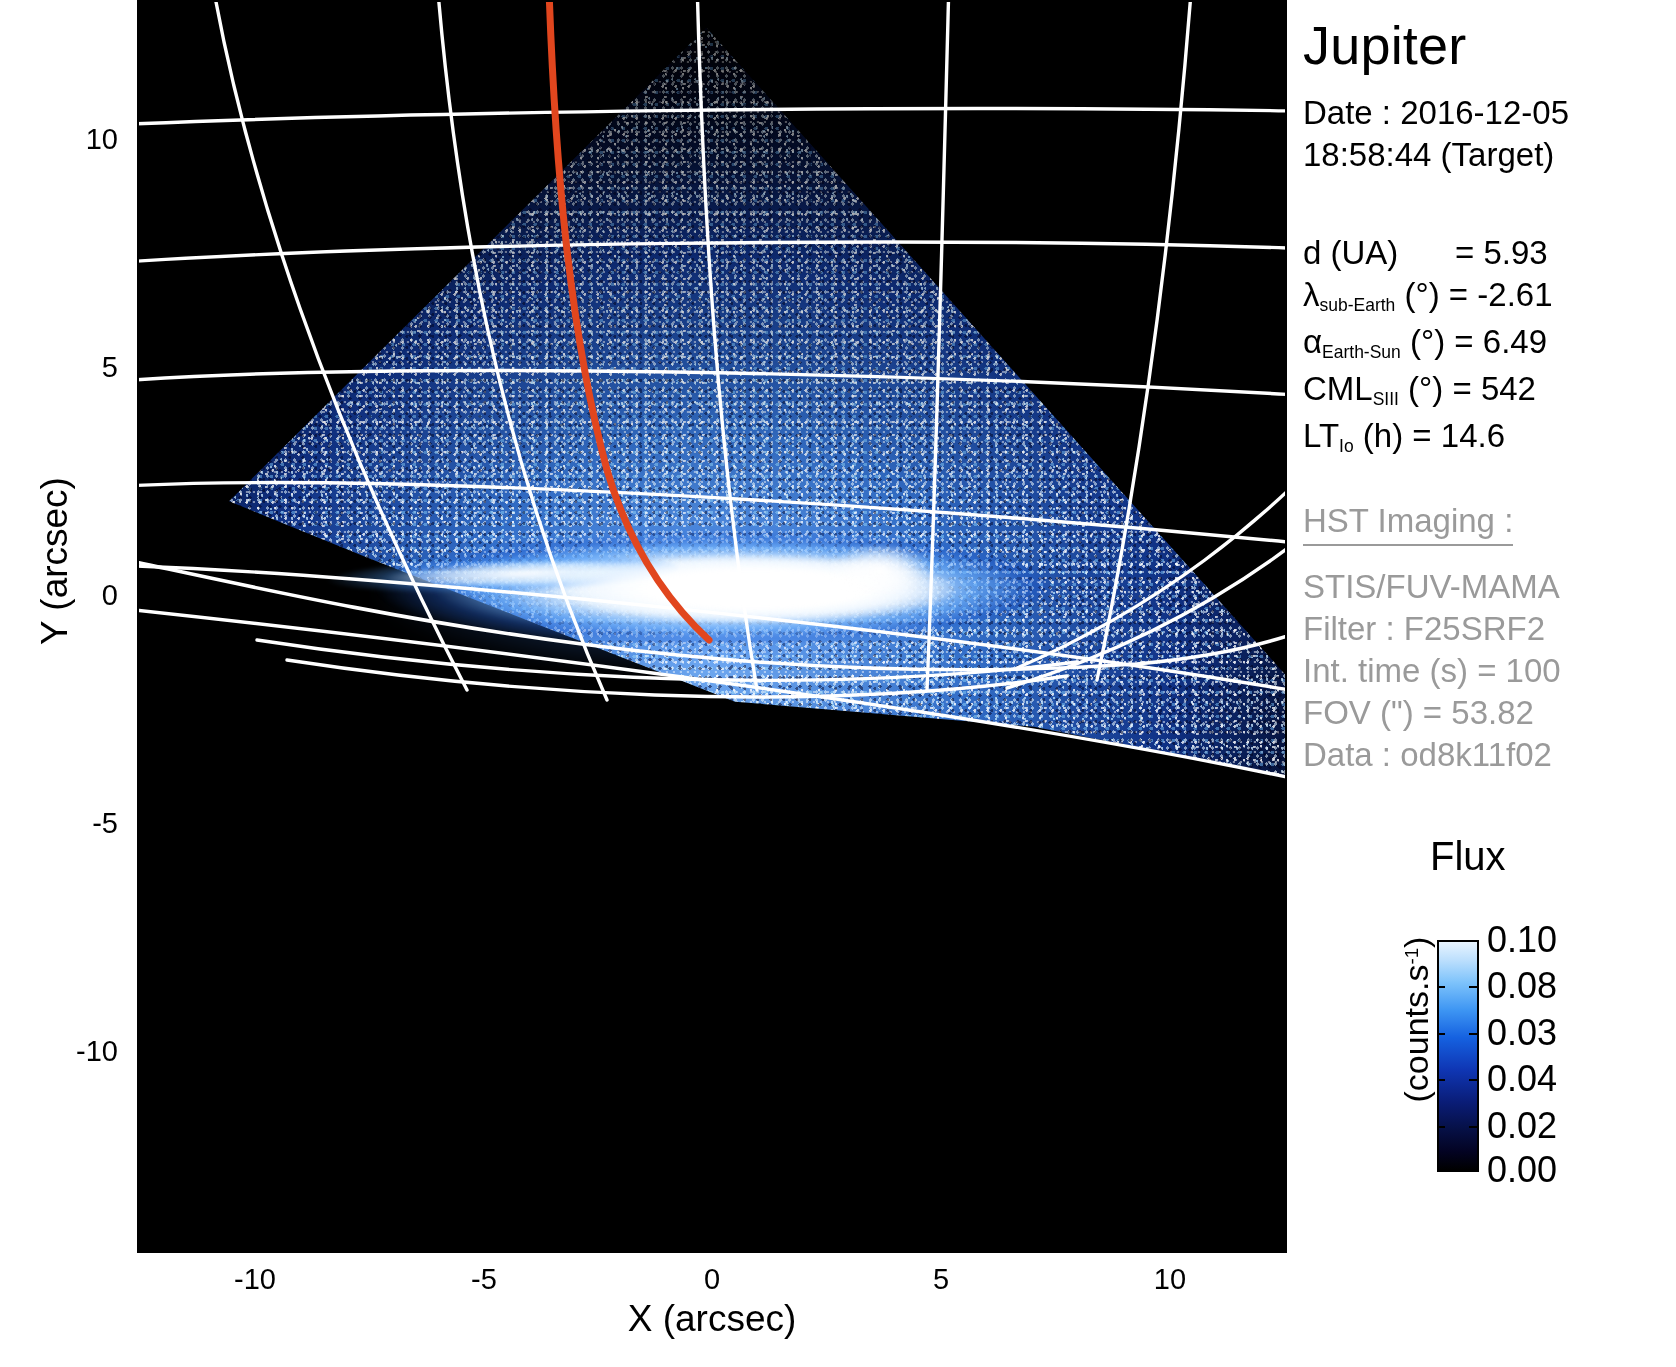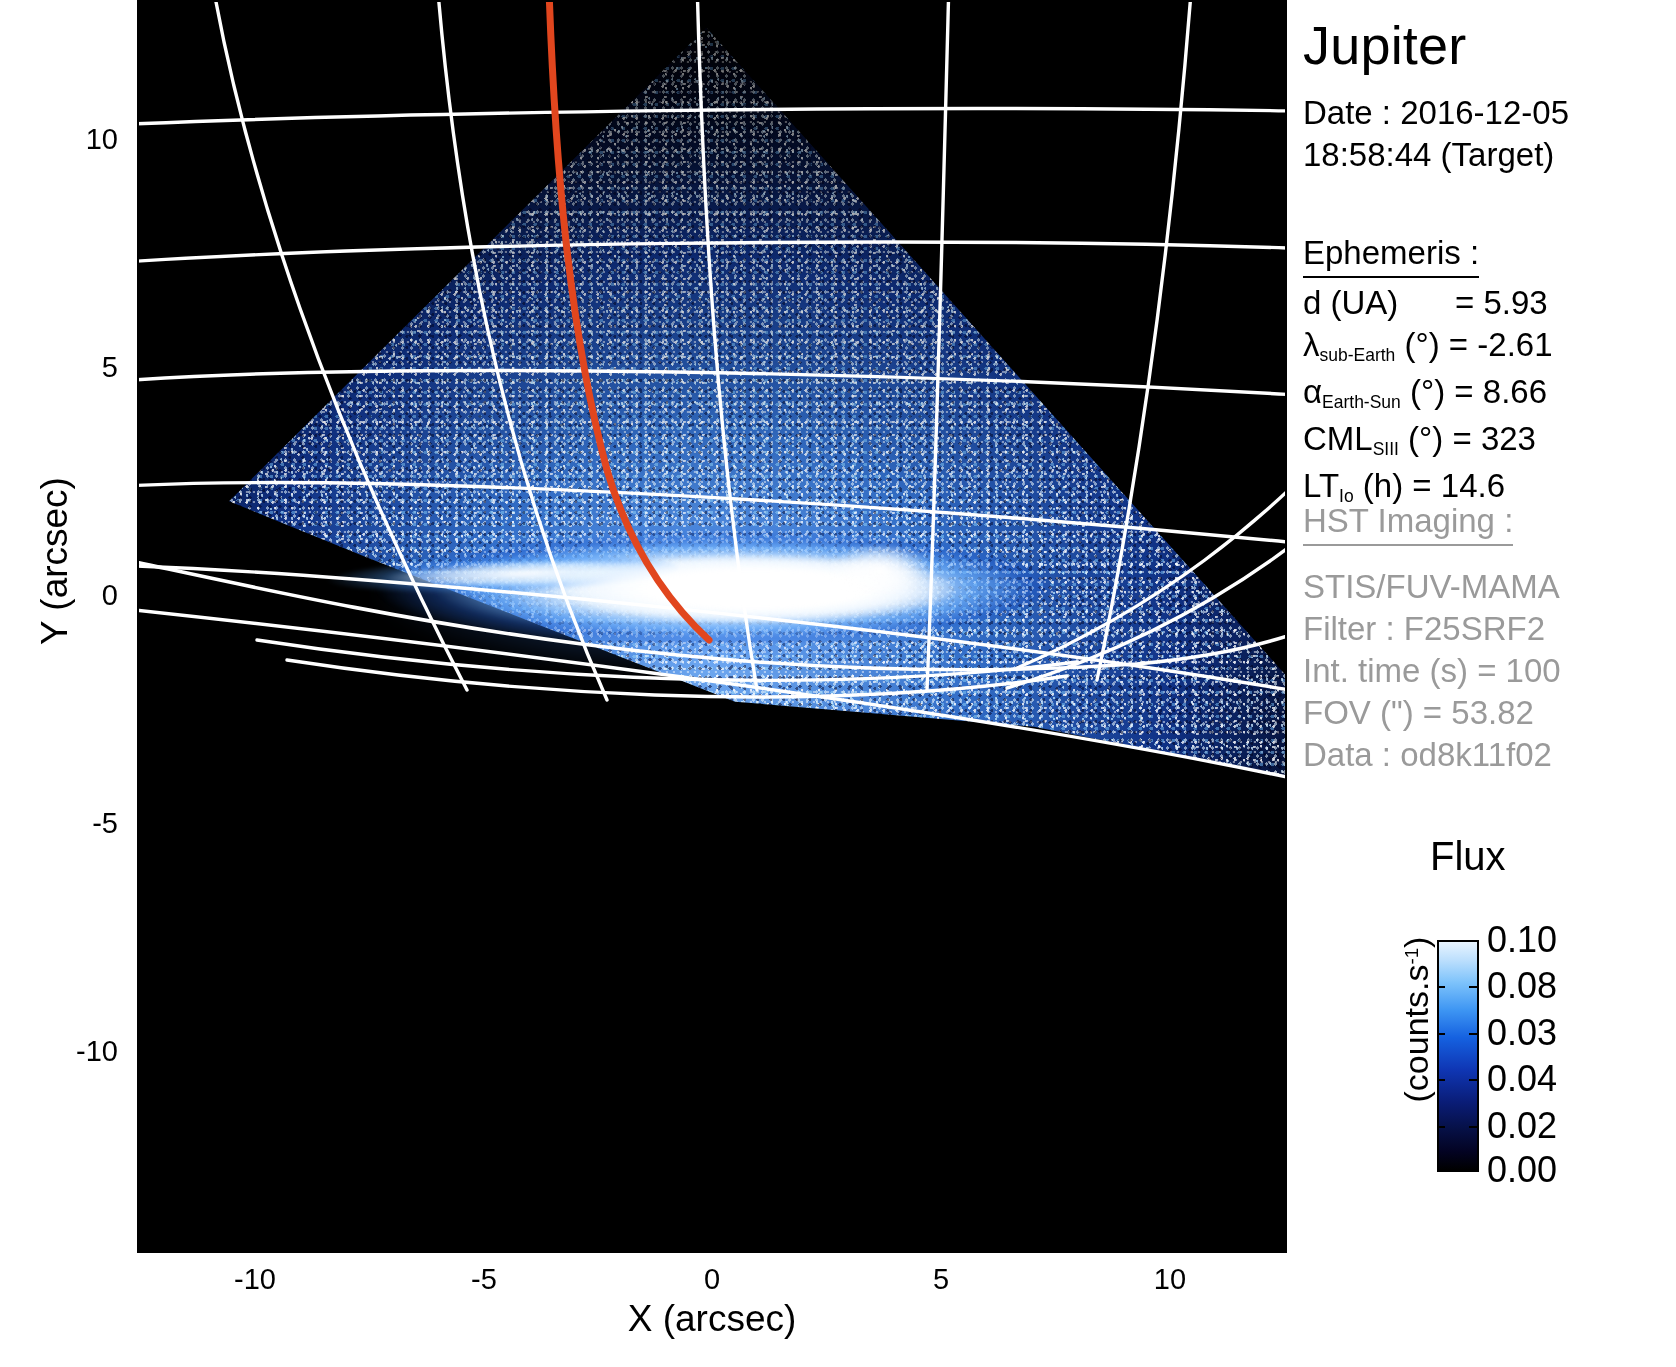--- a/index.html
+++ b/index.html
@@ -200,42 +200,41 @@
 <div id="info-panel">
 
   <div id="target-title">Jupiter</div>
 
   <div id="date-block">
     <div>Date : 2016-12-05</div>
     <div>18:58:44 (Target)</div>
   </div>
 
   <div id="eph-block">
-    <div style="margin-bottom:4px;"><span class="sec-head">Ephemeris :</span></div>
 
     <div class="eph-row">
       <span class="eph-key" style="min-width:152px;">d (UA)</span><span>= 5.93</span>
     </div>
 
     <div class="eph-row">
       <span>λ</span><sub>sub-Earth</sub>
       <span>(°)</span>
       <span>= -2.61</span>
     </div>
 
     <div class="eph-row">
       <span>α</span><sub>Earth-Sun</sub>
       <span>(°)</span>
-      <span>= 8.66</span>
+      <span>= 6.49</span>
     </div>
 
     <div class="eph-row">
       <span>CML</span><sub>SIII</sub>
       <span>(°)</span>
-      <span>= 323</span>
+      <span>= 542</span>
     </div>
 
     <div class="eph-row">
       <span>LT</span><sub>Io</sub>
       <span>(h)</span>
       <span>= 14.6</span>
     </div>
   </div>
 
   <div id="hst-block">

